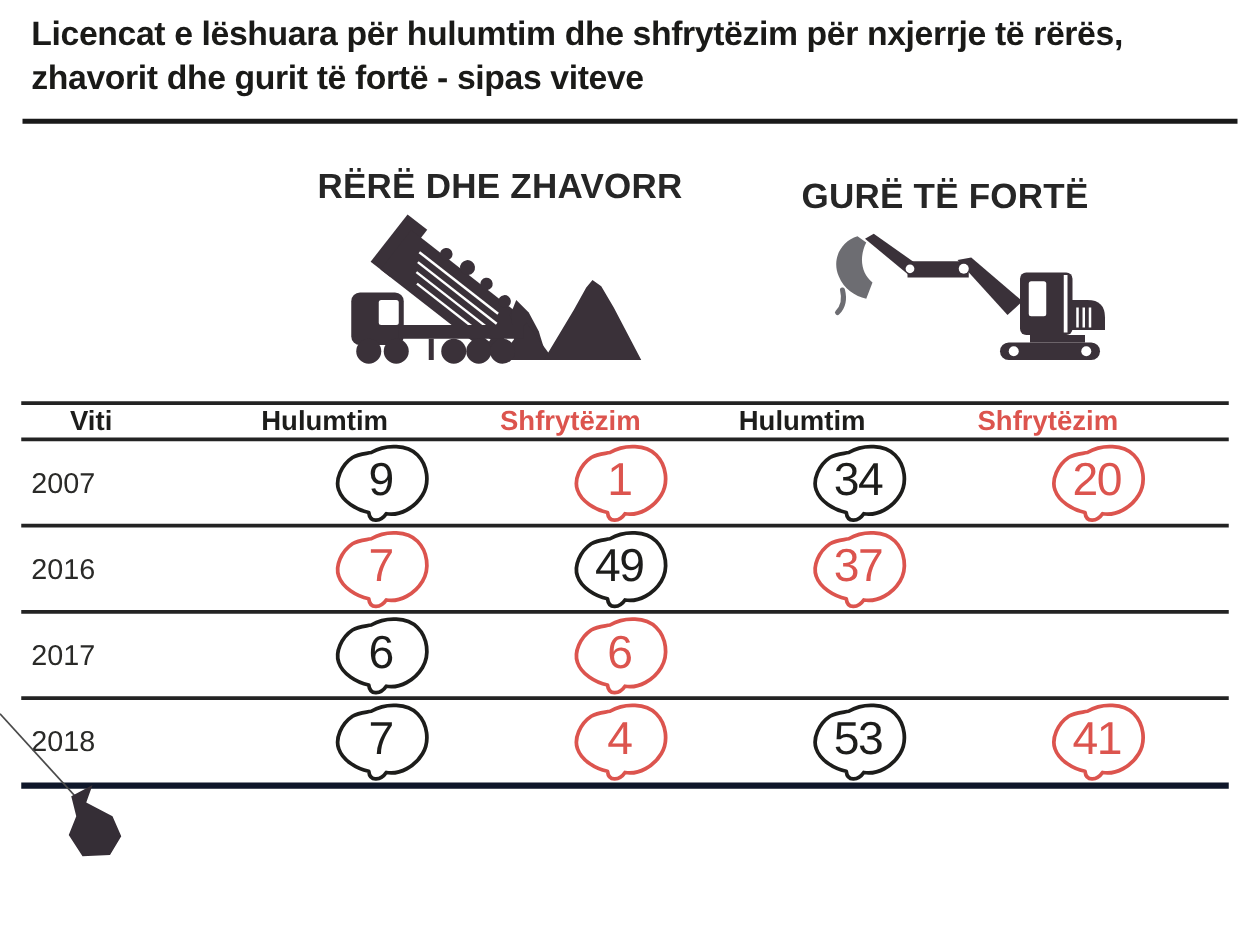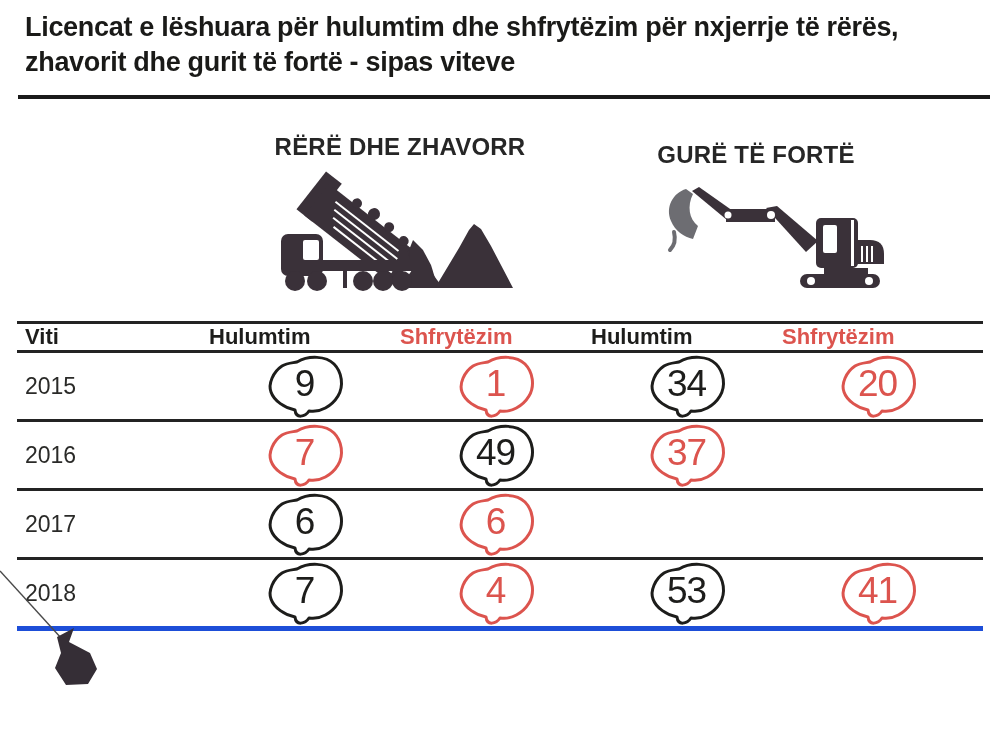--- a/index.html
+++ b/index.html
@@ -1,37 +1,37 @@
 <!DOCTYPE html>
 <html><head>
 <meta charset="utf-8">
 <style>
   html,body{margin:0;padding:0;background:#ffffff;}
   .page{position:relative;width:1000px;height:745px;background:#ffffff;overflow:hidden;
         font-family:"Liberation Sans",sans-serif;color:#1d1d1b;}
   .title{position:absolute;left:25px;top:10px;width:900px;font-size:27px;font-weight:700;
          line-height:1.28;letter-spacing:-0.3px;color:#1a1a18;}
   .title-rule{position:absolute;left:18px;top:95px;width:972px;height:4px;background:#1a1a1a;}
-  .section-label{position:absolute;font-size:24px;font-weight:700;letter-spacing:0.2px;
+  .section-label{position:absolute;font-size:28px;font-weight:700;letter-spacing:0.2px;
                  color:#262626;text-align:center;}
   .section-label.sand{left:210px;top:133px;width:380px;}
   .section-label.stone{left:616px;top:141px;width:280px;}
   .icon-wrap{position:absolute;}
   .truck{left:263px;top:170px;}
   .digger{left:648px;top:184px;}
   .shovel{left:0px;top:556px;}
   
   .dtable{position:absolute;left:17px;top:321px;width:966px;border-top:3px solid #232323;}
   .dheader{height:95px;border-bottom:3px solid #232323;}
   .drow{height:74px;border-bottom:3px solid #232323;}
-  .drow.last{border-bottom:5px solid #1d4ed8;}
+  .drow.last{border-bottom:5px solid #0f172a;}
   .grid{display:grid;grid-template-columns:192px 191px 191px 191px 191px;height:100%;
         align-items:center;}
   .hcell{font-size:22px;font-weight:700;text-align:left;color:#1d1d1b;}
-  .hcell.year{text-align:left;padding-left:8px;}
+  .hcell.year{text-align:left;padding-left:8px;margin-left:31px;}
   .hcell.red{color:#dc544e;}
   .ycell{font-size:23px;color:#2a2a28;padding-left:8px;}
   .vcell{display:flex;justify-content:center;align-items:center;height:100%;}
   .blob{position:relative;width:80px;height:66px;display:flex;align-items:center;
         justify-content:center;}
   .blob svg{position:absolute;inset:0;overflow:visible;}
   .blob.black{color:#1d1d1b;}
   .blob.red{color:#dc544e;}
   .blob .num{position:relative;font-size:37px;letter-spacing:-1px;transform:translateY(-2px);
              color:currentColor;}
@@ -126,21 +126,21 @@
   <div class="dtable">
     <div class="dheader grid">
       <div class="hcell year">Viti</div>
       <div class="hcell">Hulumtim</div>
       <div class="hcell red">Shfrytëzim</div>
       <div class="hcell">Hulumtim</div>
       <div class="hcell red">Shfrytëzim</div>
     </div>
 
     <div class="drow grid">
-      <div class="ycell">2015</div>
+      <div class="ycell">2007</div>
       <div class="vcell">
           <div class="blob black">
             <svg viewBox="0 0 80 66">
               <use href="#blobPath"></use>
             </svg>
             <span class="num">9</span>
           </div>
         </div>
       <div class="vcell">
           <div class="blob red">

